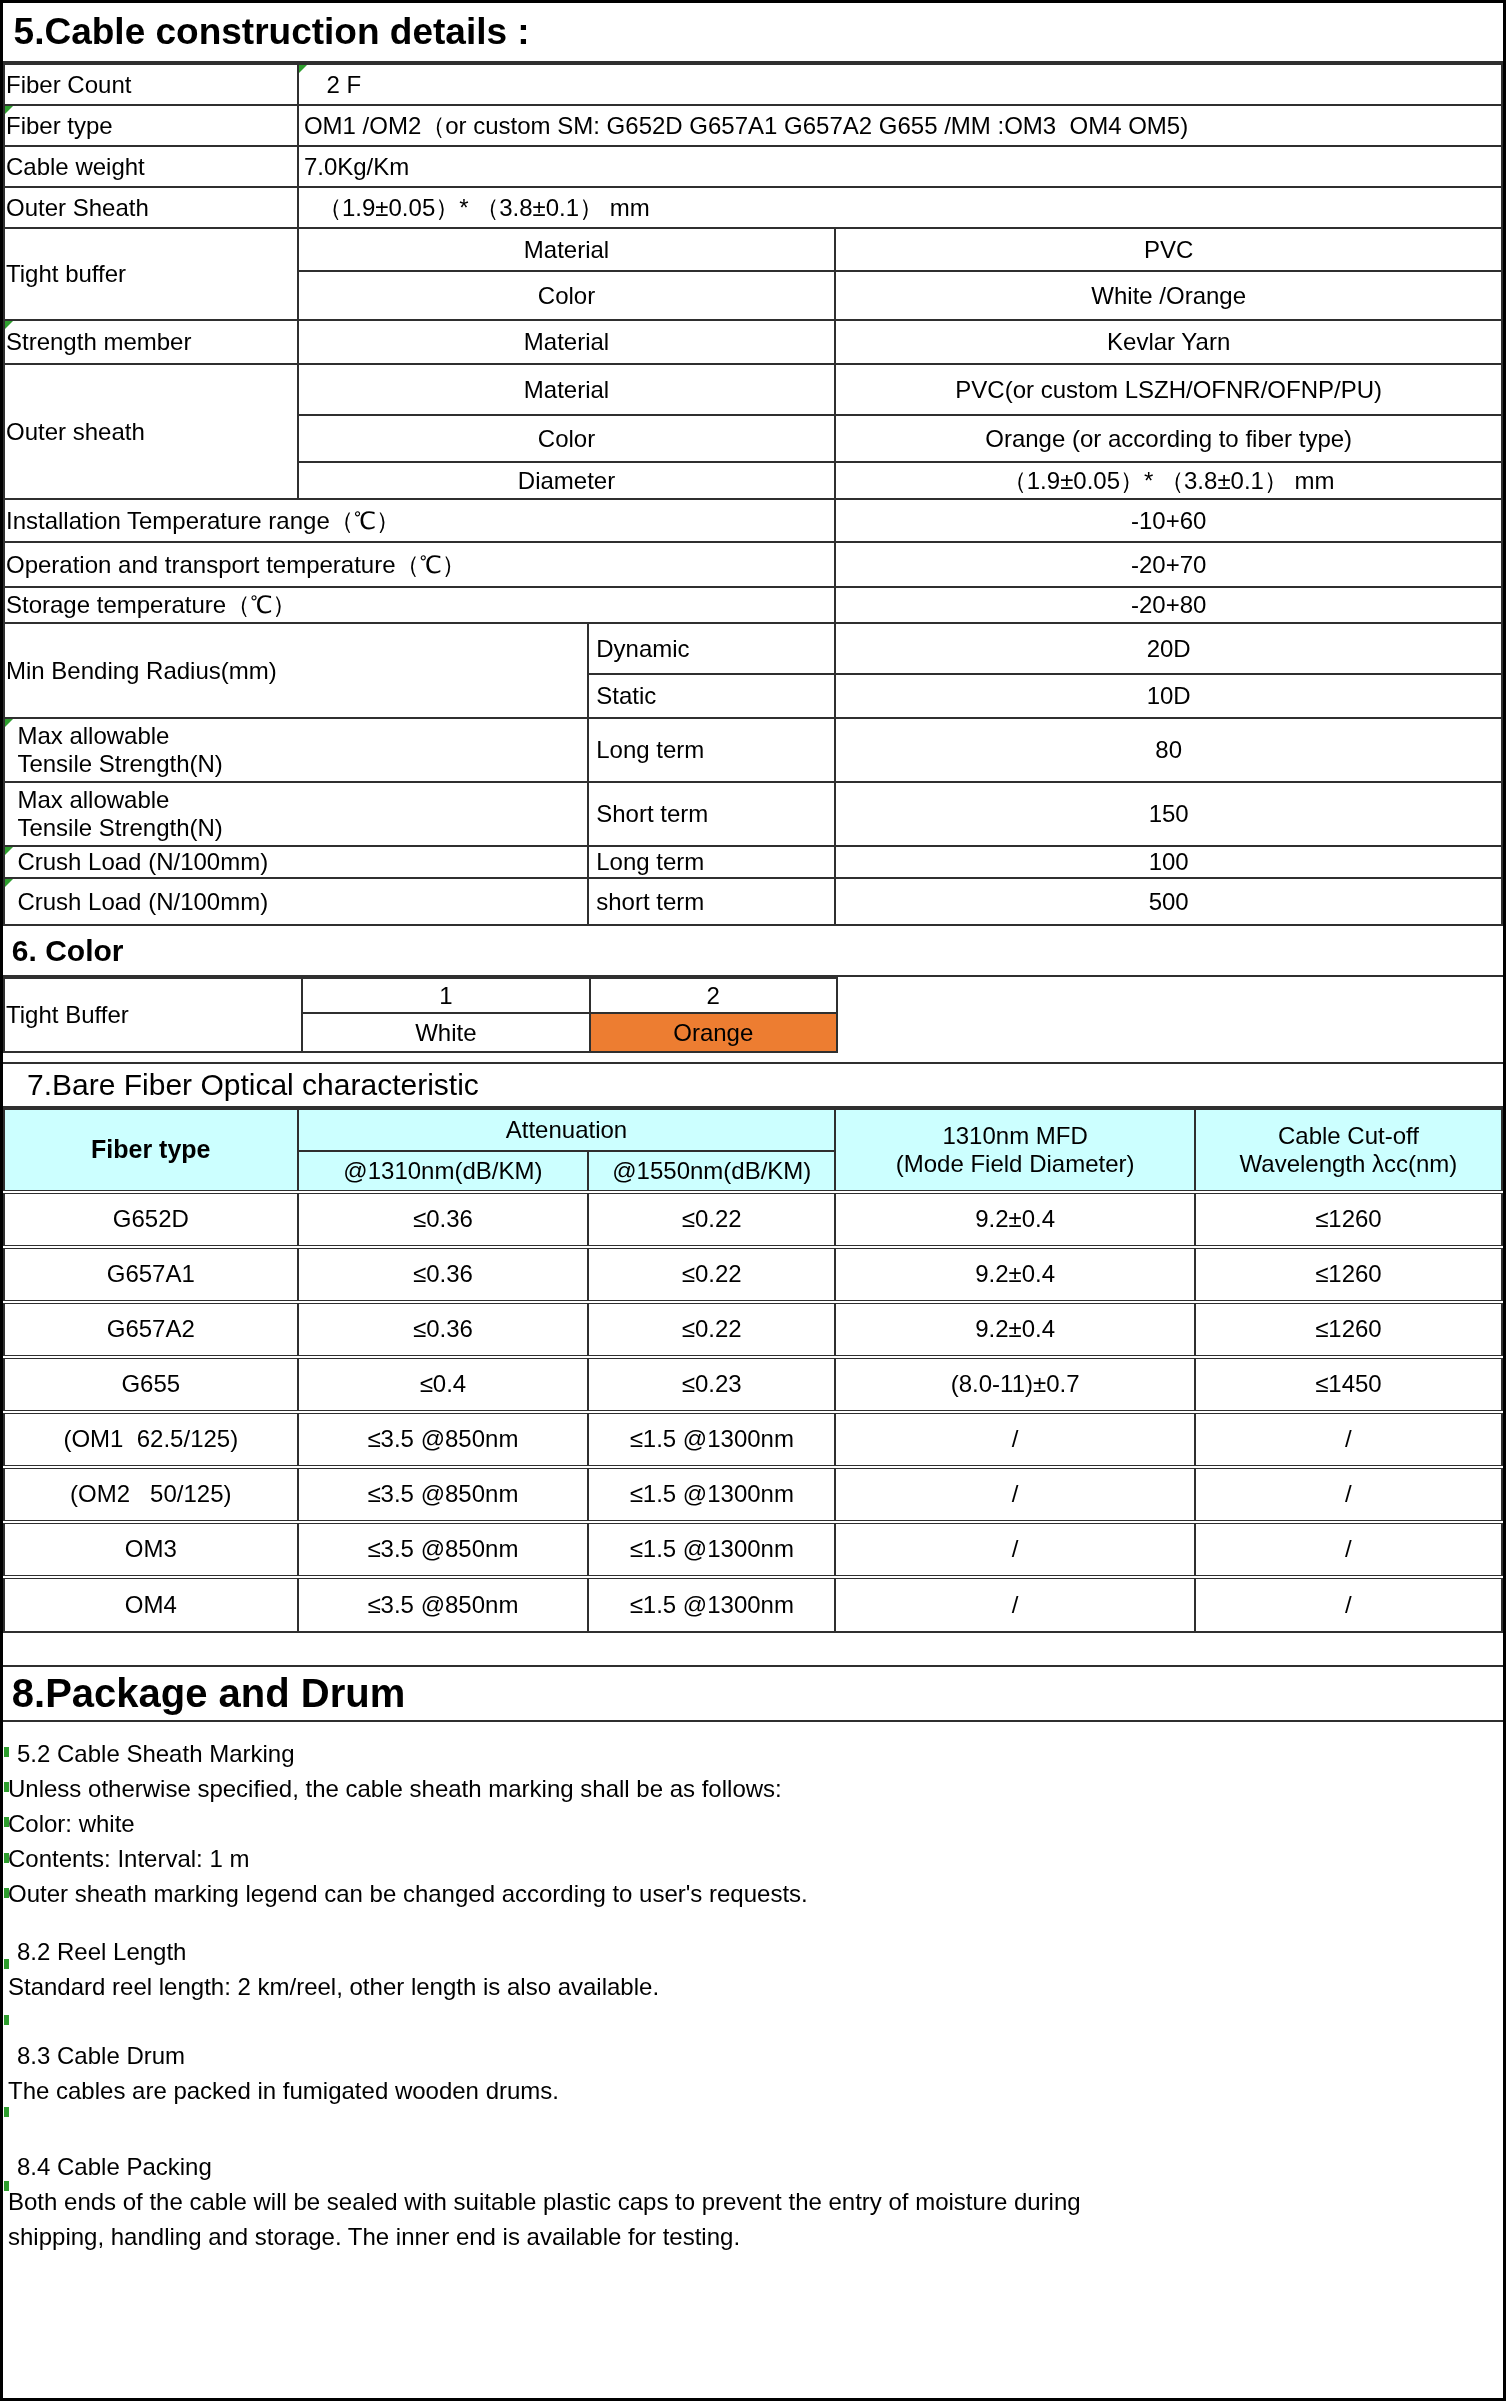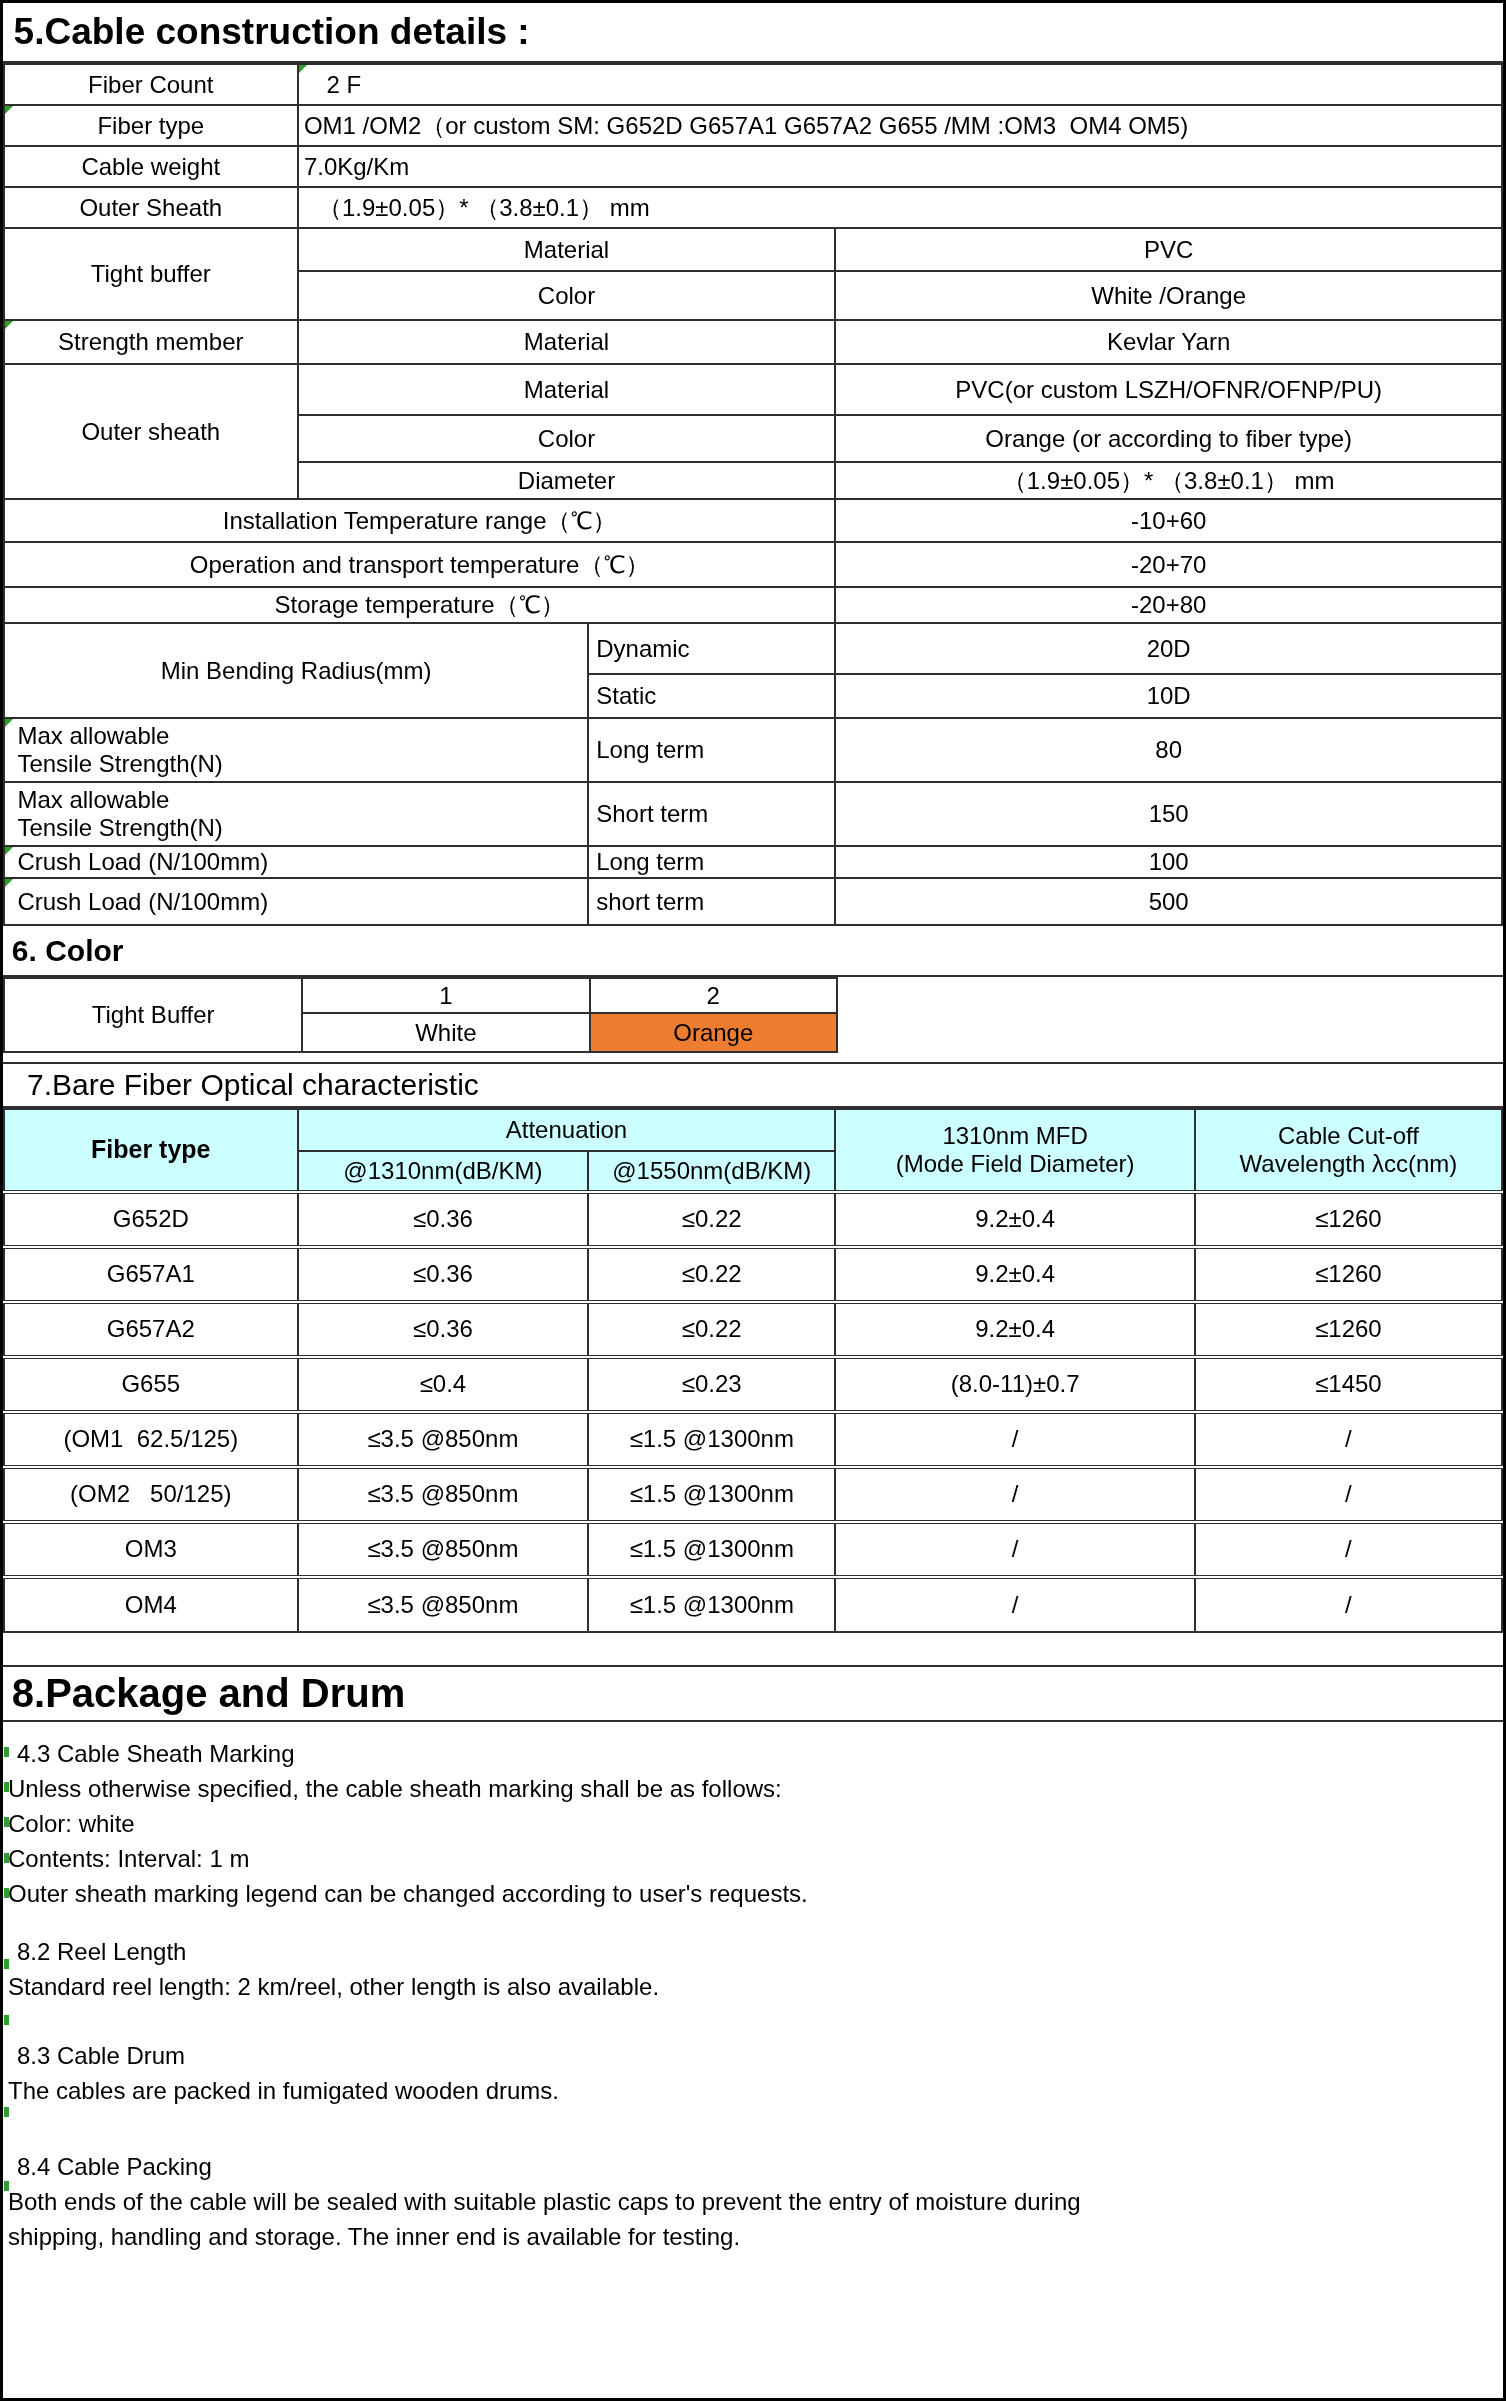--- a/index.html
+++ b/index.html
@@ -12,21 +12,21 @@
   .title5{height:58px;line-height:58px;font-size:37px;font-weight:bold;padding-left:10.6px;border-bottom:2.6px solid #2f2f2f;}
   .title6{height:49px;line-height:49px;font-size:30px;font-weight:bold;padding-left:8.8px;border-bottom:2.6px solid #2f2f2f;}
   .title7{height:42px;line-height:42px;font-size:30px;font-weight:normal;padding-left:24px;border-bottom:2.6px solid #2f2f2f;}
   .title8{height:53px;line-height:53px;font-size:40px;font-weight:bold;padding-left:8.8px;border-bottom:2.6px solid #2f2f2f;}
   .rule-spacer{height:8.8px;border-bottom:2.6px solid #2f2f2f;}
   .blank-band{height:32px;border-bottom:2.6px solid #2f2f2f;}
 
   
   table{border-collapse:collapse;table-layout:fixed;width:100%;}
   td{border:2.6px solid #2f2f2f;font-size:24px;vertical-align:middle;overflow:hidden;white-space:pre-wrap;position:relative;}
-  .lab {text-align:center;}
+  .lab {}
   .labl{text-align:left;padding-left:12.4px;}
   .sub {text-align:center;}
   .subl{text-align:left;padding-left:7px;}
   .cen {text-align:center;}
   .val {text-align:left;padding-left:8.8px;}
   .pad32{padding-left:28px;}
   .pad22{padding-left:19.4px;}
   .pad6{padding-left:5.3px;}
   .preline{white-space:pre-line;}
   .h46{height:41px}.h47{height:41px}.h49{height:43px}.h50{height:44px}.h51{height:45px}
@@ -267,21 +267,21 @@
       <td class="cen">/</td>
       <td class="cen">/</td>
     </tr>
   </tbody>
     </table>
 
   <div class="blank-band"></div>
   <div class="title8">8.Package and Drum</div>
 
   <div class="pkg-body">
-    <div class="pkg-h">4.3 Cable Sheath Marking</div>
+    <div class="pkg-h">5.2 Cable Sheath Marking</div>
     <div class="pkg-line">Unless otherwise specified, the cable sheath marking shall be as follows:</div>
     <div class="pkg-line">Color: white</div>
     <div class="pkg-line">Contents: Interval: 1 m</div>
     <div class="pkg-line">Outer sheath marking legend can be changed according to user's requests.</div>
 
     <div class="pkg-h mt26">8.2 Reel Length</div>
     <div class="pkg-line">Standard reel length: 2 km/reel, other length is also available.</div>
 
     <div class="pkg-h mt38">8.3 Cable Drum</div>
     <div class="pkg-line">The cables are packed in fumigated wooden drums.</div>

